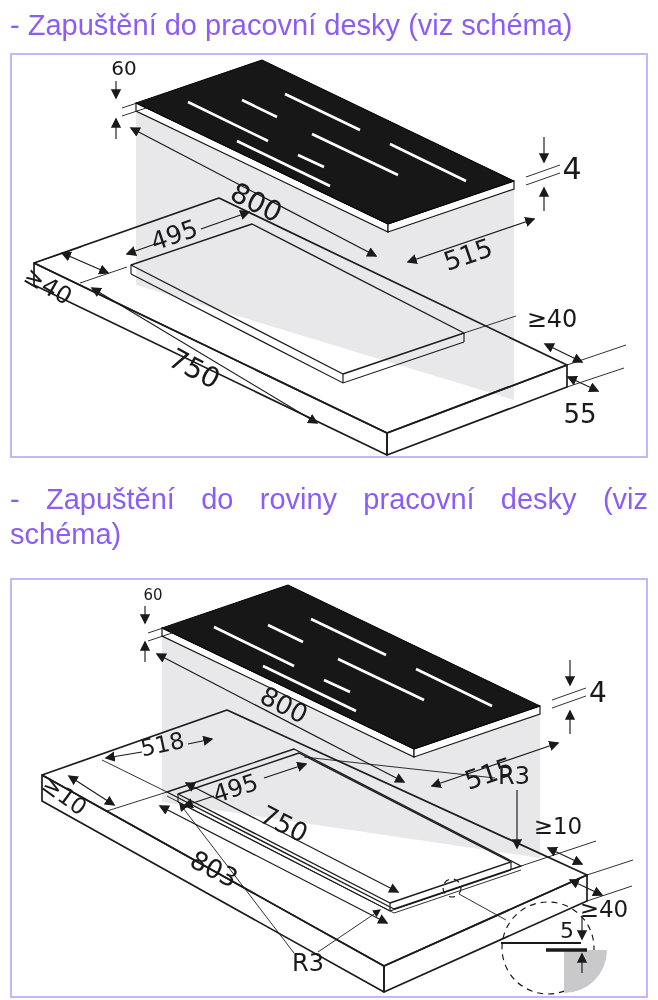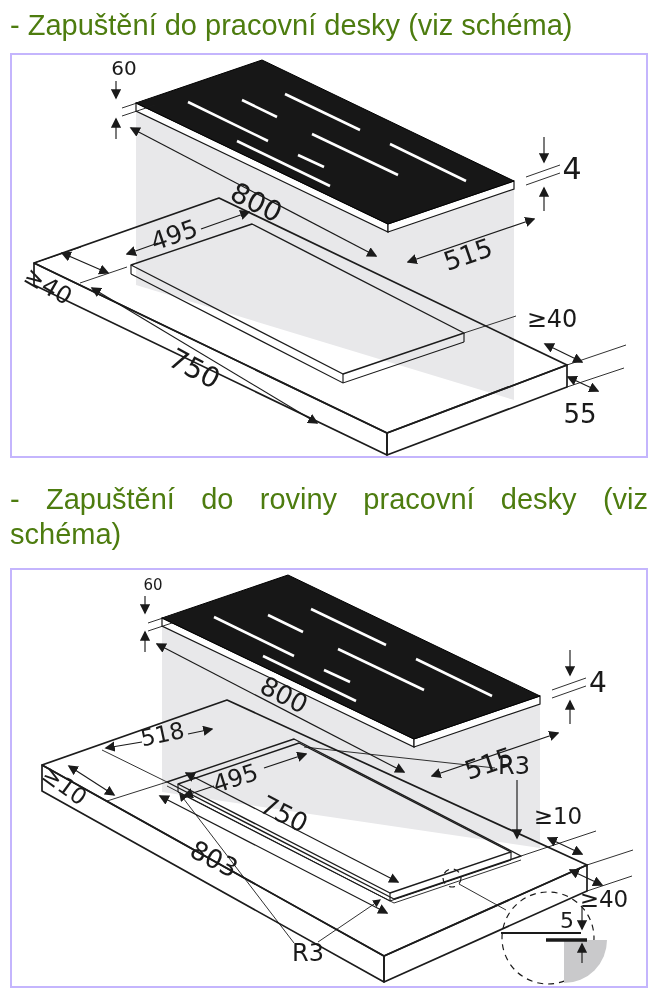--- a/index.html
+++ b/index.html
@@ -1,19 +1,19 @@
 <!DOCTYPE html>
 <html><head>
 <meta charset="utf-8">
 <style>
   html,body{margin:0;padding:0;background:#ffffff;}
   body{width:658px;height:1000px;font-family:"Liberation Sans",sans-serif;color:#111;overflow:hidden;}
   .page{padding:4px 10px 0 10px;}
-  .heading{font-size:29px;line-height:1.2;color:#4d7c0f;text-align:justify;margin:4px 0 10px 0;letter-spacing:0px;}
-  .heading.h2{margin-top:24px;margin-bottom:17px;}
+  .heading{font-size:29px;line-height:1.2;color:#8b5cf6;text-align:justify;margin:4px 0 10px 0;letter-spacing:0px;}
+  .heading.h2{margin-top:24px;margin-bottom:27px;}
   .frame{border:2px solid #c4b5fd;background:#fff;}
   .frame svg{display:block;}
   svg text{font-family:"DejaVu Sans","Liberation Sans",sans-serif;fill:#1a1a1a;}
   .ln{stroke:#1a1a1a;stroke-width:1.15;fill:none;}
   .thin{stroke:#1a1a1a;stroke-width:0.9;fill:none;}
   .outline{stroke:#1c1c1c;stroke-width:1.7;fill:none;stroke-linejoin:round;}
   .outline2{stroke:#1c1c1c;stroke-width:1.4;fill:none;stroke-linejoin:round;}
   .dash{stroke:#ffffff;stroke-width:2.6;fill:none;}
   .dashed{stroke:#1a1a1a;stroke-width:1.2;fill:none;stroke-dasharray:6 5;}
 </style>

